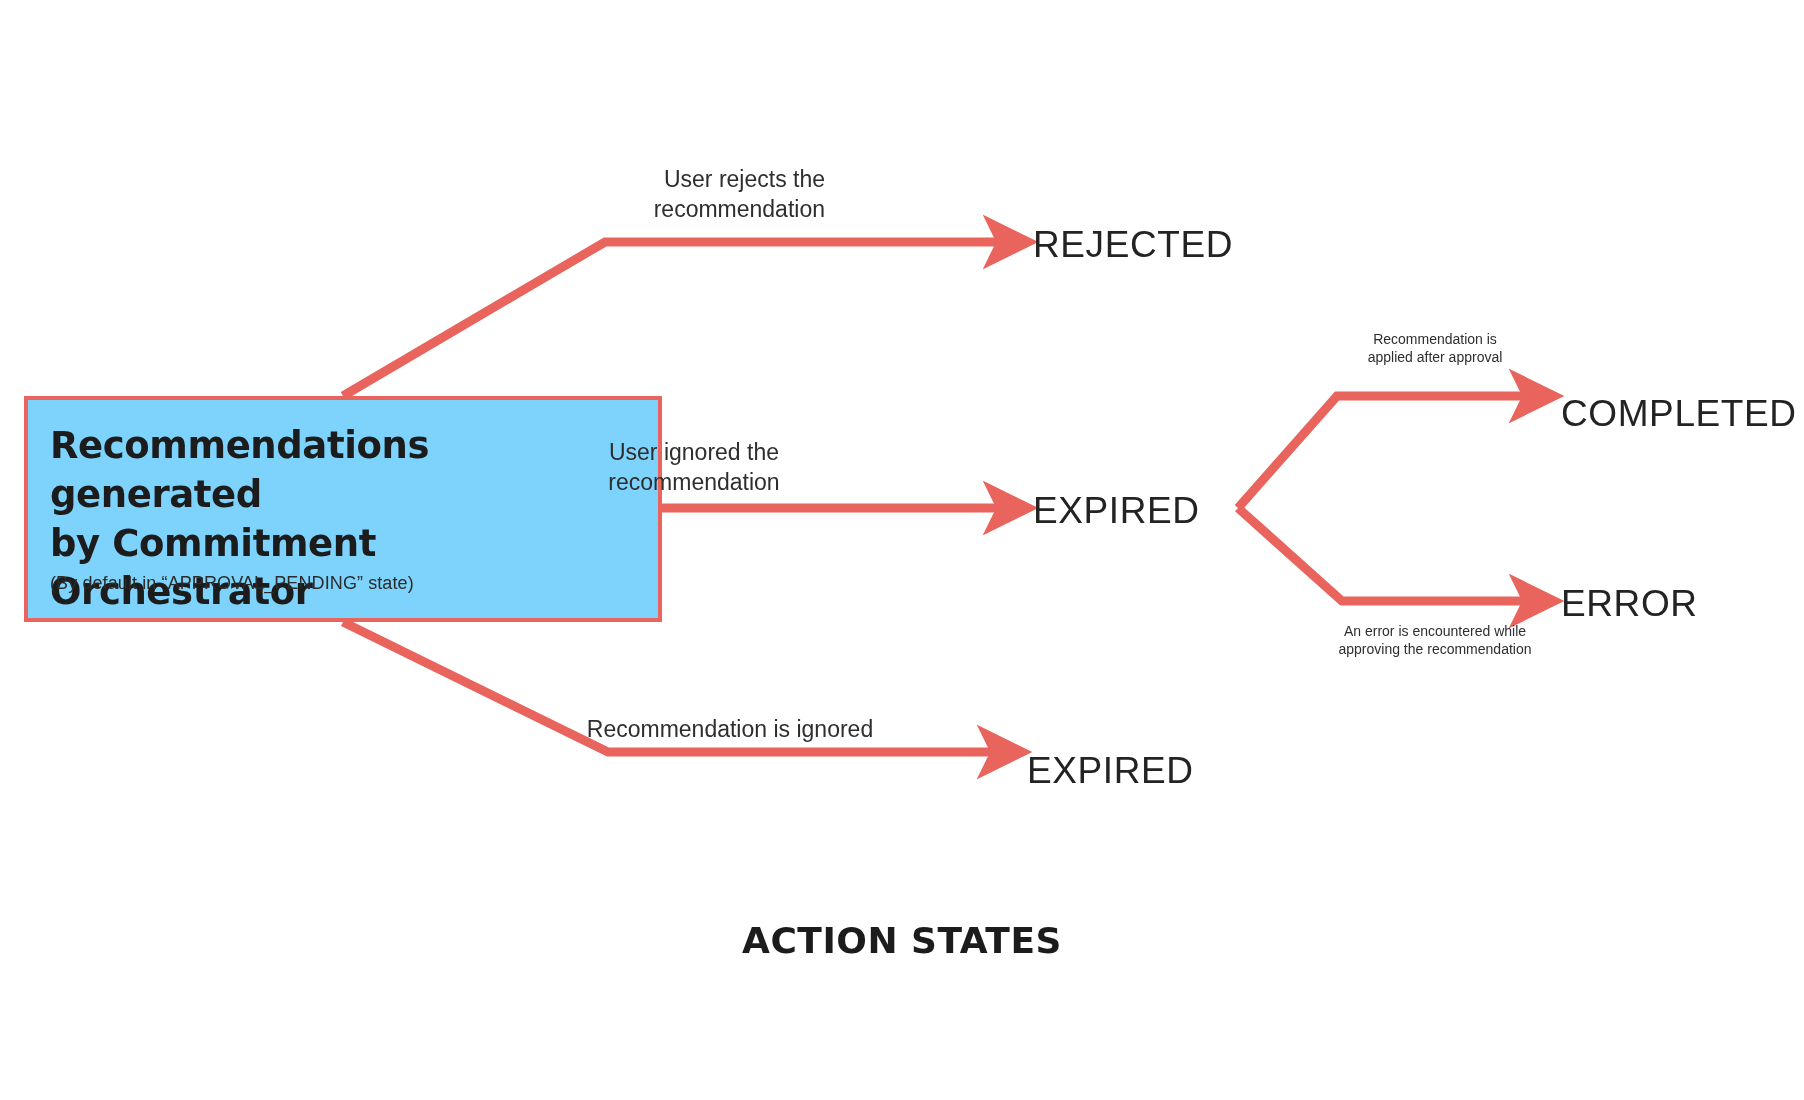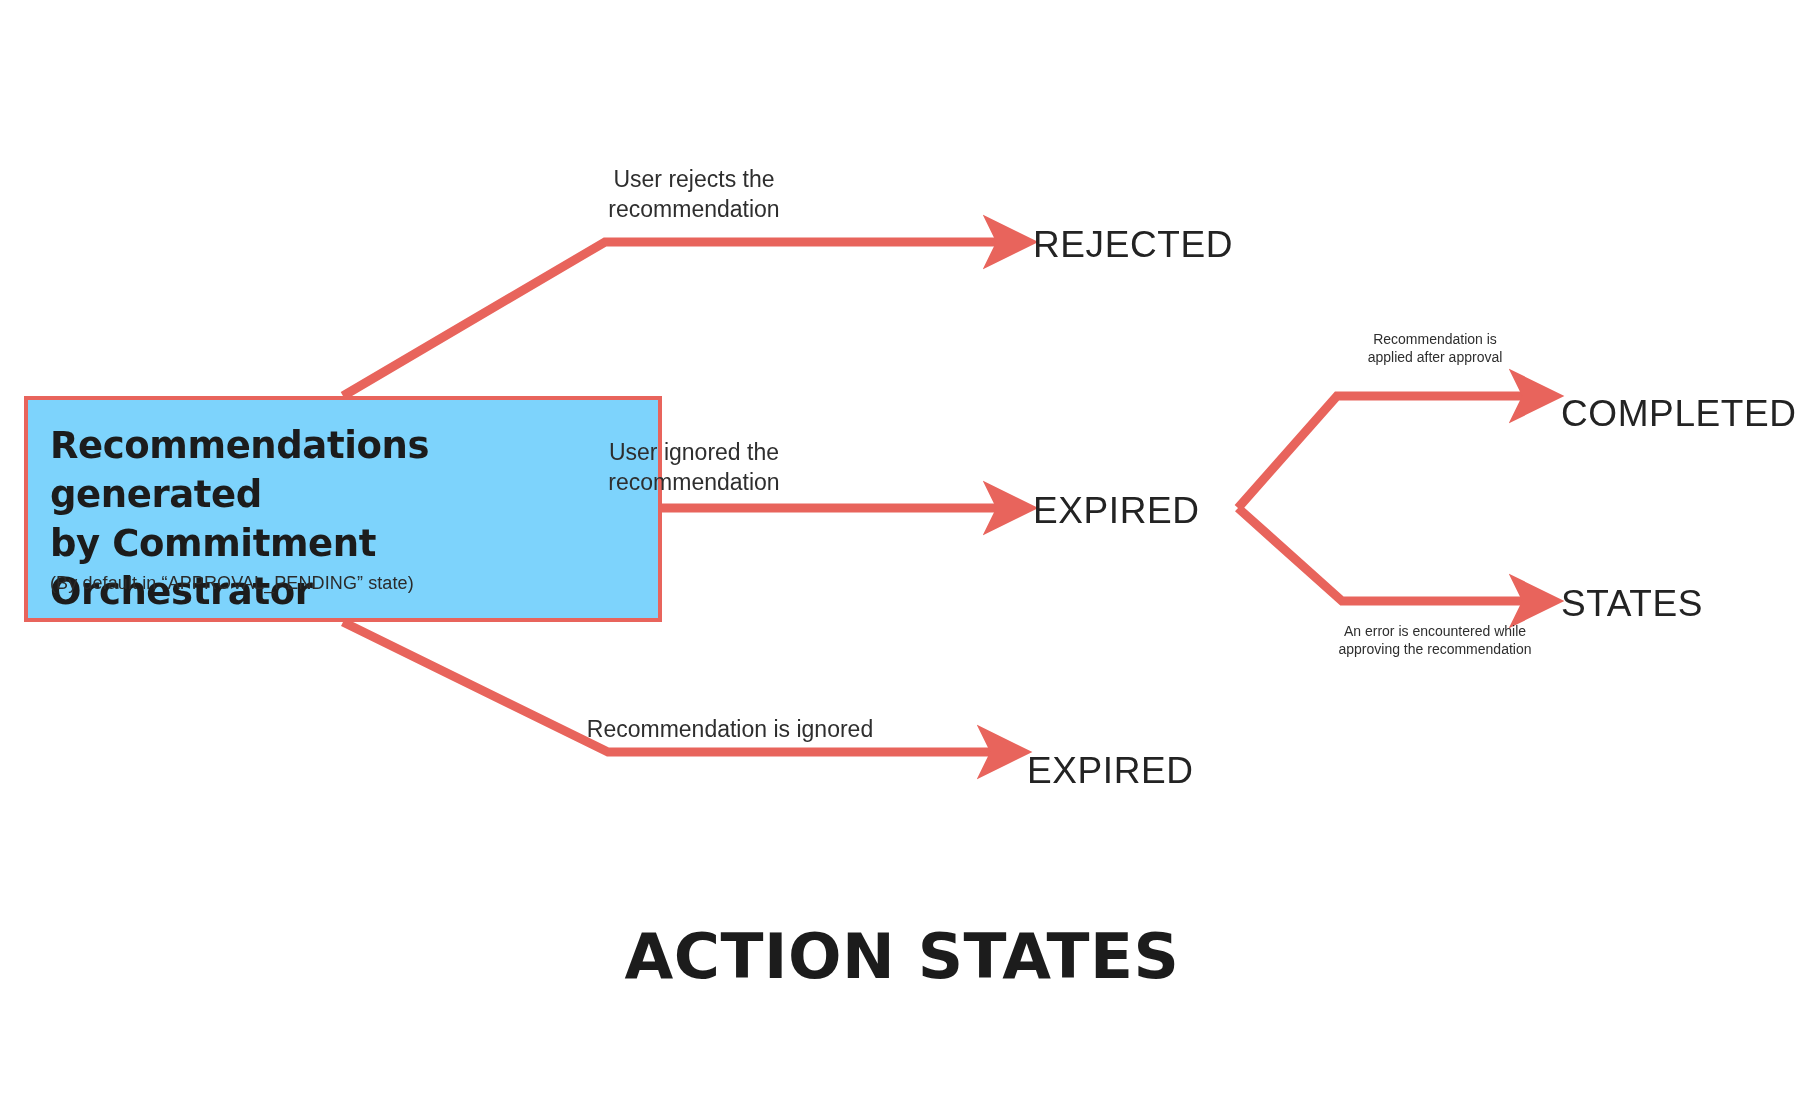--- a/index.html
+++ b/index.html
@@ -93,21 +93,21 @@
 
   
   .diagram-caption {
     position: absolute;
     left: 0;
     top: 920px;
     width: 1804px;
     text-align: center;
     font-family: "DejaVu Sans", sans-serif;
     font-weight: 700;
-    font-size: 63px;
+    font-size: 36px;
     letter-spacing: 0.5px;
     color: #1c1c1c;
   }
 </style>
 </head>
 <body>
 
 <div id="stage">
 
   <svg id="flow-svg" viewBox="0 0 1804 1100">
@@ -127,21 +127,21 @@
 
     <path d="M1238,508 L1342,601 L1532,601" fill="none" stroke="#e8645c" stroke-width="9" stroke-linecap="butt" stroke-linejoin="miter" marker-end="url(#arrowhead)"></path>
   </svg>
 
   <div class="source-box">
     <div class="source-title">Recommendations generated
 by Commitment Orchestrator</div>
     <div class="source-sub">(By default in “APPROVAL_PENDING” state)</div>
   </div>
 
-  <div class="edge-label lg" style="left:563px; top:164px; width:262px;">User rejects the
+  <div class="edge-label lg" style="left:563px; top:164px; width:262px;text-align:right;">User rejects the
 recommendation</div>
 
   <div class="edge-label lg" style="left:563px; top:437px; width:262px;">User ignored the
 recommendation</div>
 
   <div class="edge-label lg" style="left:530px; top:714px; width:400px;">Recommendation is ignored</div>
 
   <div class="edge-label sm" style="left:1310px; top:330px; width:250px;">Recommendation is
 applied after approval</div>
 
@@ -149,17 +149,17 @@
 approving the recommendation</div>
 
   <div class="state-label" style="left:1033px; top:226px;">REJECTED</div>
 
   <div class="state-label" style="left:1033px; top:492px;">EXPIRED</div>
 
   <div class="state-label" style="left:1027px; top:736px;margin-top:16px;">EXPIRED</div>
 
   <div class="state-label" style="left:1561px; top:380px;margin-top:15px;">COMPLETED</div>
 
-  <div class="state-label" style="left:1561px; top:585px;">STATES</div>
+  <div class="state-label" style="left:1561px; top:585px;">ERROR</div>
 
   <div class="diagram-caption">ACTION STATES</div>
 
 </div>
 
 </body></html>

